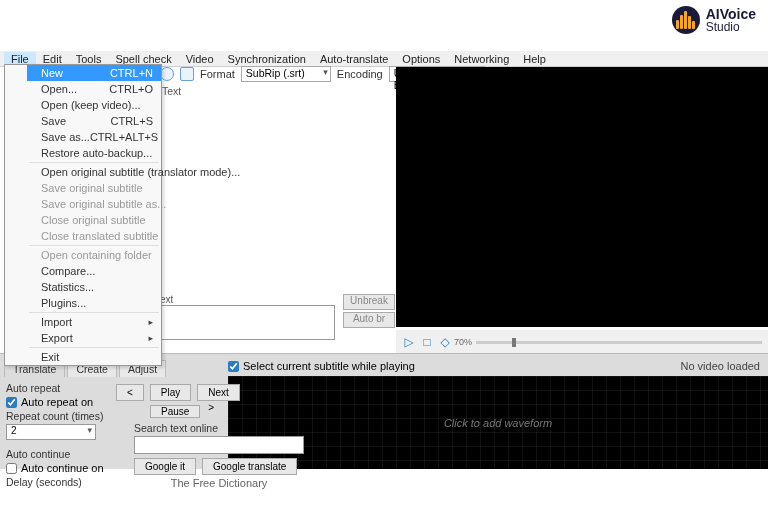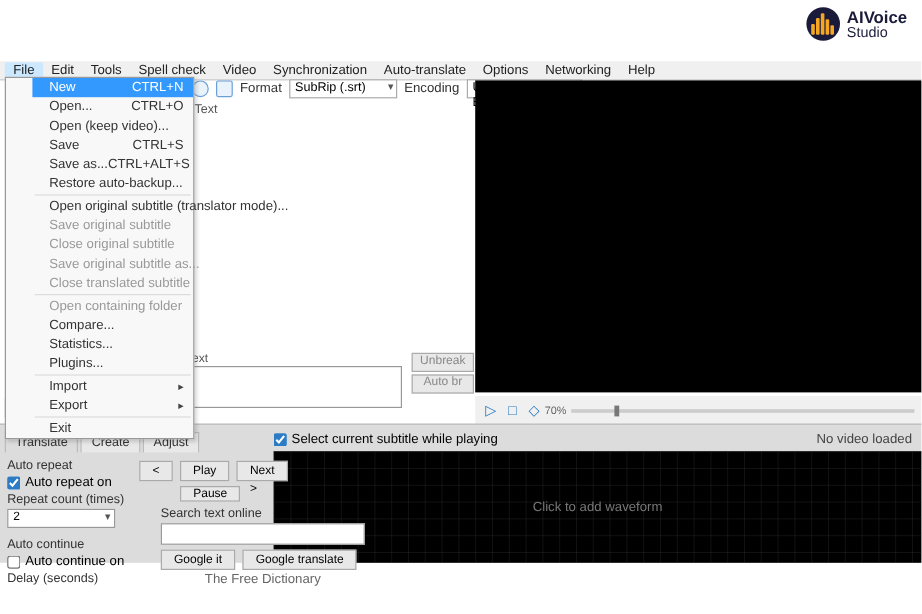--- a/index.html
+++ b/index.html
@@ -46,21 +46,21 @@
   .nav-row .btn { width: 52px; height: 16px; background: #e8e8e8; border: 1px solid #aaa; text-align: center; font-size: 10px; color: #888; line-height: 14px; }
   .lower-panel { position: absolute; top: 353px; left: 0; width: 100%; height: 116px; background: #dcdcdc; border-top: 1px solid #bbb; }
   .tabs { display: flex; gap: 2px; padding: 6px 4px 0; }
   .tab { padding: 2px 8px; color: #333; border: 1px solid #bbb; border-bottom: none; background: #e8e8e8; font-size: 10.5px; }
   .tab.active { background: #dcdcdc; }
   .check-area { position: absolute; top: 6px; left: 228px; display: flex; align-items: center; gap: 4px; }
   .check-area input { width: 11px; height: 11px; accent-color: #2b7cc4; }
   .no-video { position: absolute; top: 6px; right: 8px; color: #444; font-size: 11px; }
   .waveform { position: absolute; top: 22px; left: 228px; right: 0; bottom: 0; background: #000; display: flex; align-items: center; justify-content: center; color: #777; font-size: 10px;
     background-image: linear-gradient(rgba(50,50,50,.35) 1px, transparent 1px), linear-gradient(90deg, rgba(50,50,50,.35) 1px, transparent 1px);
-    background-size: 14px 14px; }
+    background-size: 14px 14px; font-style: italic; }
   .left-controls { position: absolute; top: 28px; left: 6px; width: 218px; }
   .lc-label { font-size: 10.5px; color: #333; margin-bottom: 2px; }
   .lc-row { display: flex; align-items: center; gap: 4px; margin-bottom: 2px; }
   .lc-row input[type=checkbox]{ width:11px; height:11px; accent-color:#2b7cc4;}
   .btn2 { height: 17px; padding: 0 10px; background: #e8e8e8; border: 1px solid #aaa; font-size: 10px; line-height: 15px; }
   .count-sel { border: 1px solid #999; height: 16px; width: 90px; background: #fff; padding: 0 4px; font-size: 10px; position: relative;}
   .count-sel::after{content:"▾";position:absolute;right:3px;top:0;font-size:9px;color:#555;}
   .search-box { border: 1px solid #999; height: 18px; width: 170px; background: #fff; }
   .play-btns { position: absolute; top: 2px; left: 110px; display: flex; gap: 6px; }
 </style>
@@ -120,24 +120,24 @@
       <span>Restore auto-backup...</span>
     </div>
   <div class="sep"></div>
   <div class="row">
       <span>Open original subtitle (translator mode)...</span>
     </div>
   <div class="row disabled">
       <span>Save original subtitle</span>
     </div>
   <div class="row disabled">
+      <span>Save original subtitle as...</span>
+    </div>
+  <div class="row disabled">
       <span>Close original subtitle</span>
-    </div>
-  <div class="row disabled">
-      <span>Save original subtitle as...</span>
     </div>
   <div class="row disabled">
       <span>Close translated subtitle</span>
     </div>
   <div class="sep"></div>
   <div class="row disabled">
       <span>Open containing folder</span>
     </div>
   <div class="row">
       <span>Compare...</span>

